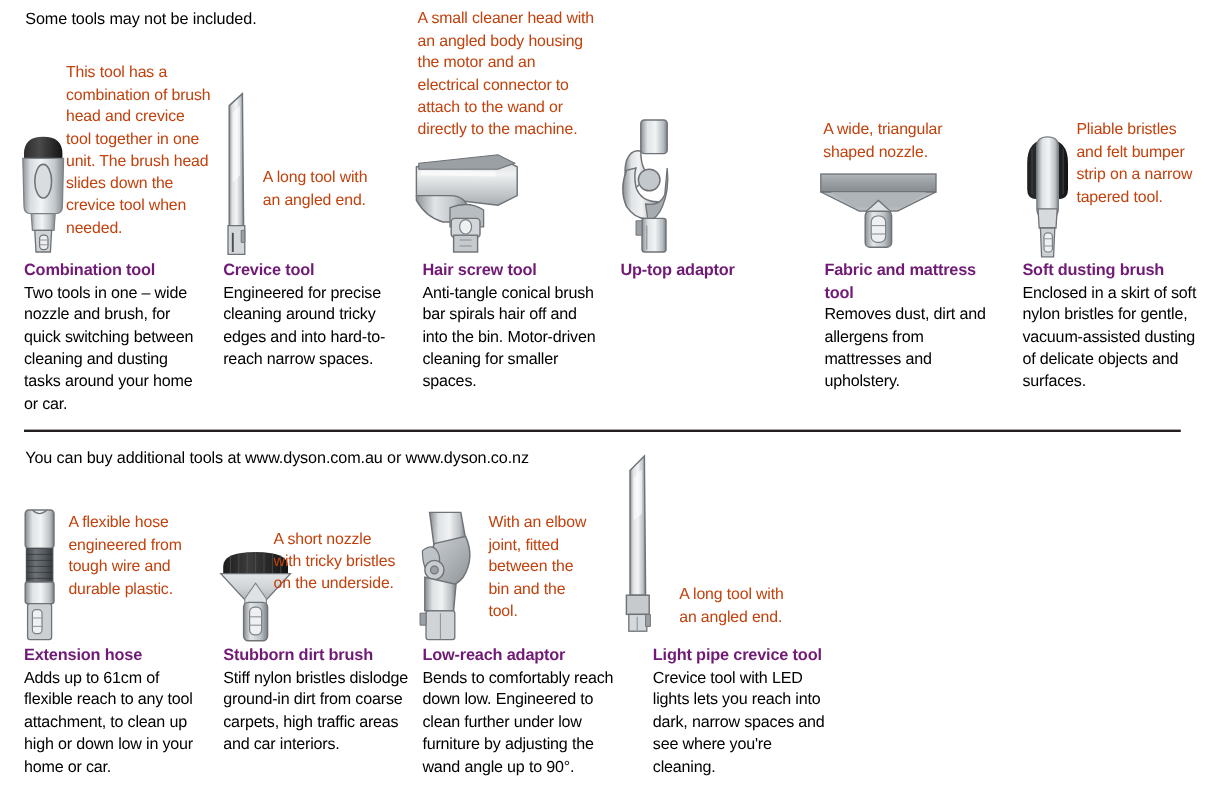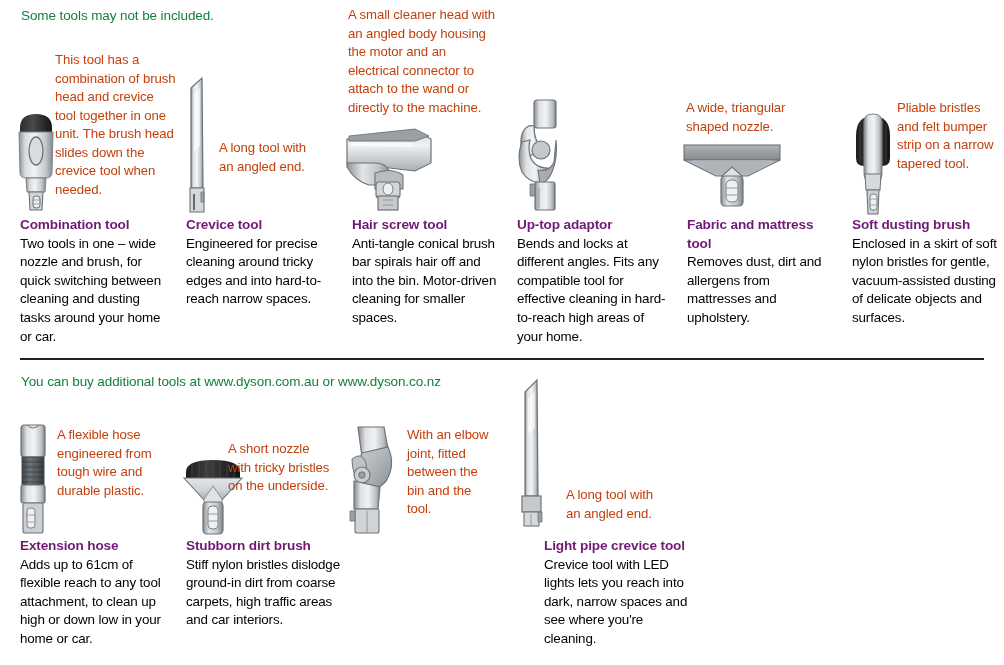--- a/index.html
+++ b/index.html
@@ -13,21 +13,21 @@
     overflow:hidden;
     -webkit-font-smoothing:antialiased;
   }
   .page{position:relative;width:1004px;height:665px;}
 
   
   .note{
     position:absolute;
     font-size:13.5px;
     line-height:17px;
-    color:#15803d;
+    color:#000000;
     letter-spacing:-0.1px;
     white-space:nowrap;
   }
   .callout{
     position:absolute;
     color:#c2410c;
     font-size:13.2px;
     line-height:18.5px;
     letter-spacing:-0.1px;
   }
@@ -171,21 +171,20 @@
       <path d="M14 46 Q8 62 14 76 Q22 88 34 86 L40 72 Q26 72 22 60 Q20 50 22 44 Z" fill="url(#g_b4)" stroke="#6f7377" stroke-width="1.2"></path>
       <path d="M30 74 Q42 76 46 66 L48 44 Q50 62 44 76 Q40 86 32 88 Z" fill="#a7acb0" stroke="#6f7377" stroke-width="1.1"></path>
       <circle cx="33" cy="54" r="9" fill="#c3c8cc" stroke="#6f7377" stroke-width="1.2"></circle>
       <rect x="27" y="86" width="20" height="28" rx="2" fill="url(#g_b4)" stroke="#6f7377" stroke-width="1.2"></rect>
       <path d="M22 88 L27 88 L27 100 L22 100 Z" fill="#9aa0a4" stroke="#6f7377" stroke-width="0.8"></path>
       <line x1="31" y1="92" x2="31" y2="112" stroke="#8d9296" stroke-width="0.9"></line>
     </svg>
   </div>
   <div class="tool-text" style="left:517px;top:216px;width:150px;">
     <span class="tool-name">Up-top adaptor</span>
-    <span class="tool-desc">Bends and locks at different angles. Fits any compatible tool for effective cleaning in hard-to-reach high areas of your home.</span>
   </div>
 
   <div class="fig" style="left:682px;top:143px;">
     <svg width="100" height="72" viewBox="0 0 100 72">
       <defs>
         <linearGradient id="g_b5" x1="0" y1="0" x2="0" y2="1">
           <stop offset="0" stop-color="#b2b7bb"></stop>
             <stop offset="0.4" stop-color="#9da2a6"></stop>
           <stop offset="1" stop-color="#868b8f"></stop>
         </linearGradient>
@@ -361,20 +360,24 @@
       <path d="M12 36 Q22 28 26 40 Q28 52 20 58 Q12 52 12 36 Z" fill="#bdc2c6" stroke="#6f7377" stroke-width="1"></path>
       <circle cx="22" cy="52" r="8" fill="#c9cdd0" stroke="#6f7377" stroke-width="1.2"></circle>
       <circle cx="22" cy="52" r="3.2" fill="#9aa0a4" stroke="#6f7377" stroke-width="1"></circle>
       <path d="M14 58 L40 64 L38 86 L14 86 Z" fill="url(#g_l1)" stroke="#6f7377" stroke-width="1.2"></path>
       <rect x="15" y="86" width="24" height="24" rx="2" fill="#d0d4d7" stroke="#6f7377" stroke-width="1.1"></rect>
       <line x1="27" y1="88" x2="27" y2="110" stroke="#8d9296" stroke-width="0.9"></line>
       <path d="M10 88 L15 88 L15 98 L10 98 Z" fill="#9aa0a4" stroke="#6f7377" stroke-width="0.8"></path>
     </svg>
   </div>
   <div class="callout" style="left:407px;top:426px;width:90px;">With an elbow joint, fitted between the bin and the tool.</div>
+  <div class="tool-text" style="left:352px;top:537px;width:162px;">
+    <span class="tool-name">Low-reach adaptor</span>
+    <span class="tool-desc">Bends to comfortably reach down low. Engineered to clean further under low furniture by adjusting the wand angle up to 90°.</span>
+  </div>
 
   <div class="fig" style="left:515px;top:378px;">
     <svg width="40" height="150" viewBox="0 0 40 150">
       <defs>
         <linearGradient id="g_p1" x1="0" y1="0" x2="1" y2="0">
           <stop offset="0" stop-color="#8b9094"></stop>
             <stop offset="0.2" stop-color="#dee1e4"></stop>
           <stop offset="0.5" stop-color="#f3f4f5"></stop>
             <stop offset="0.82" stop-color="#bfc4c8"></stop>
           <stop offset="1" stop-color="#7d8286"></stop>

